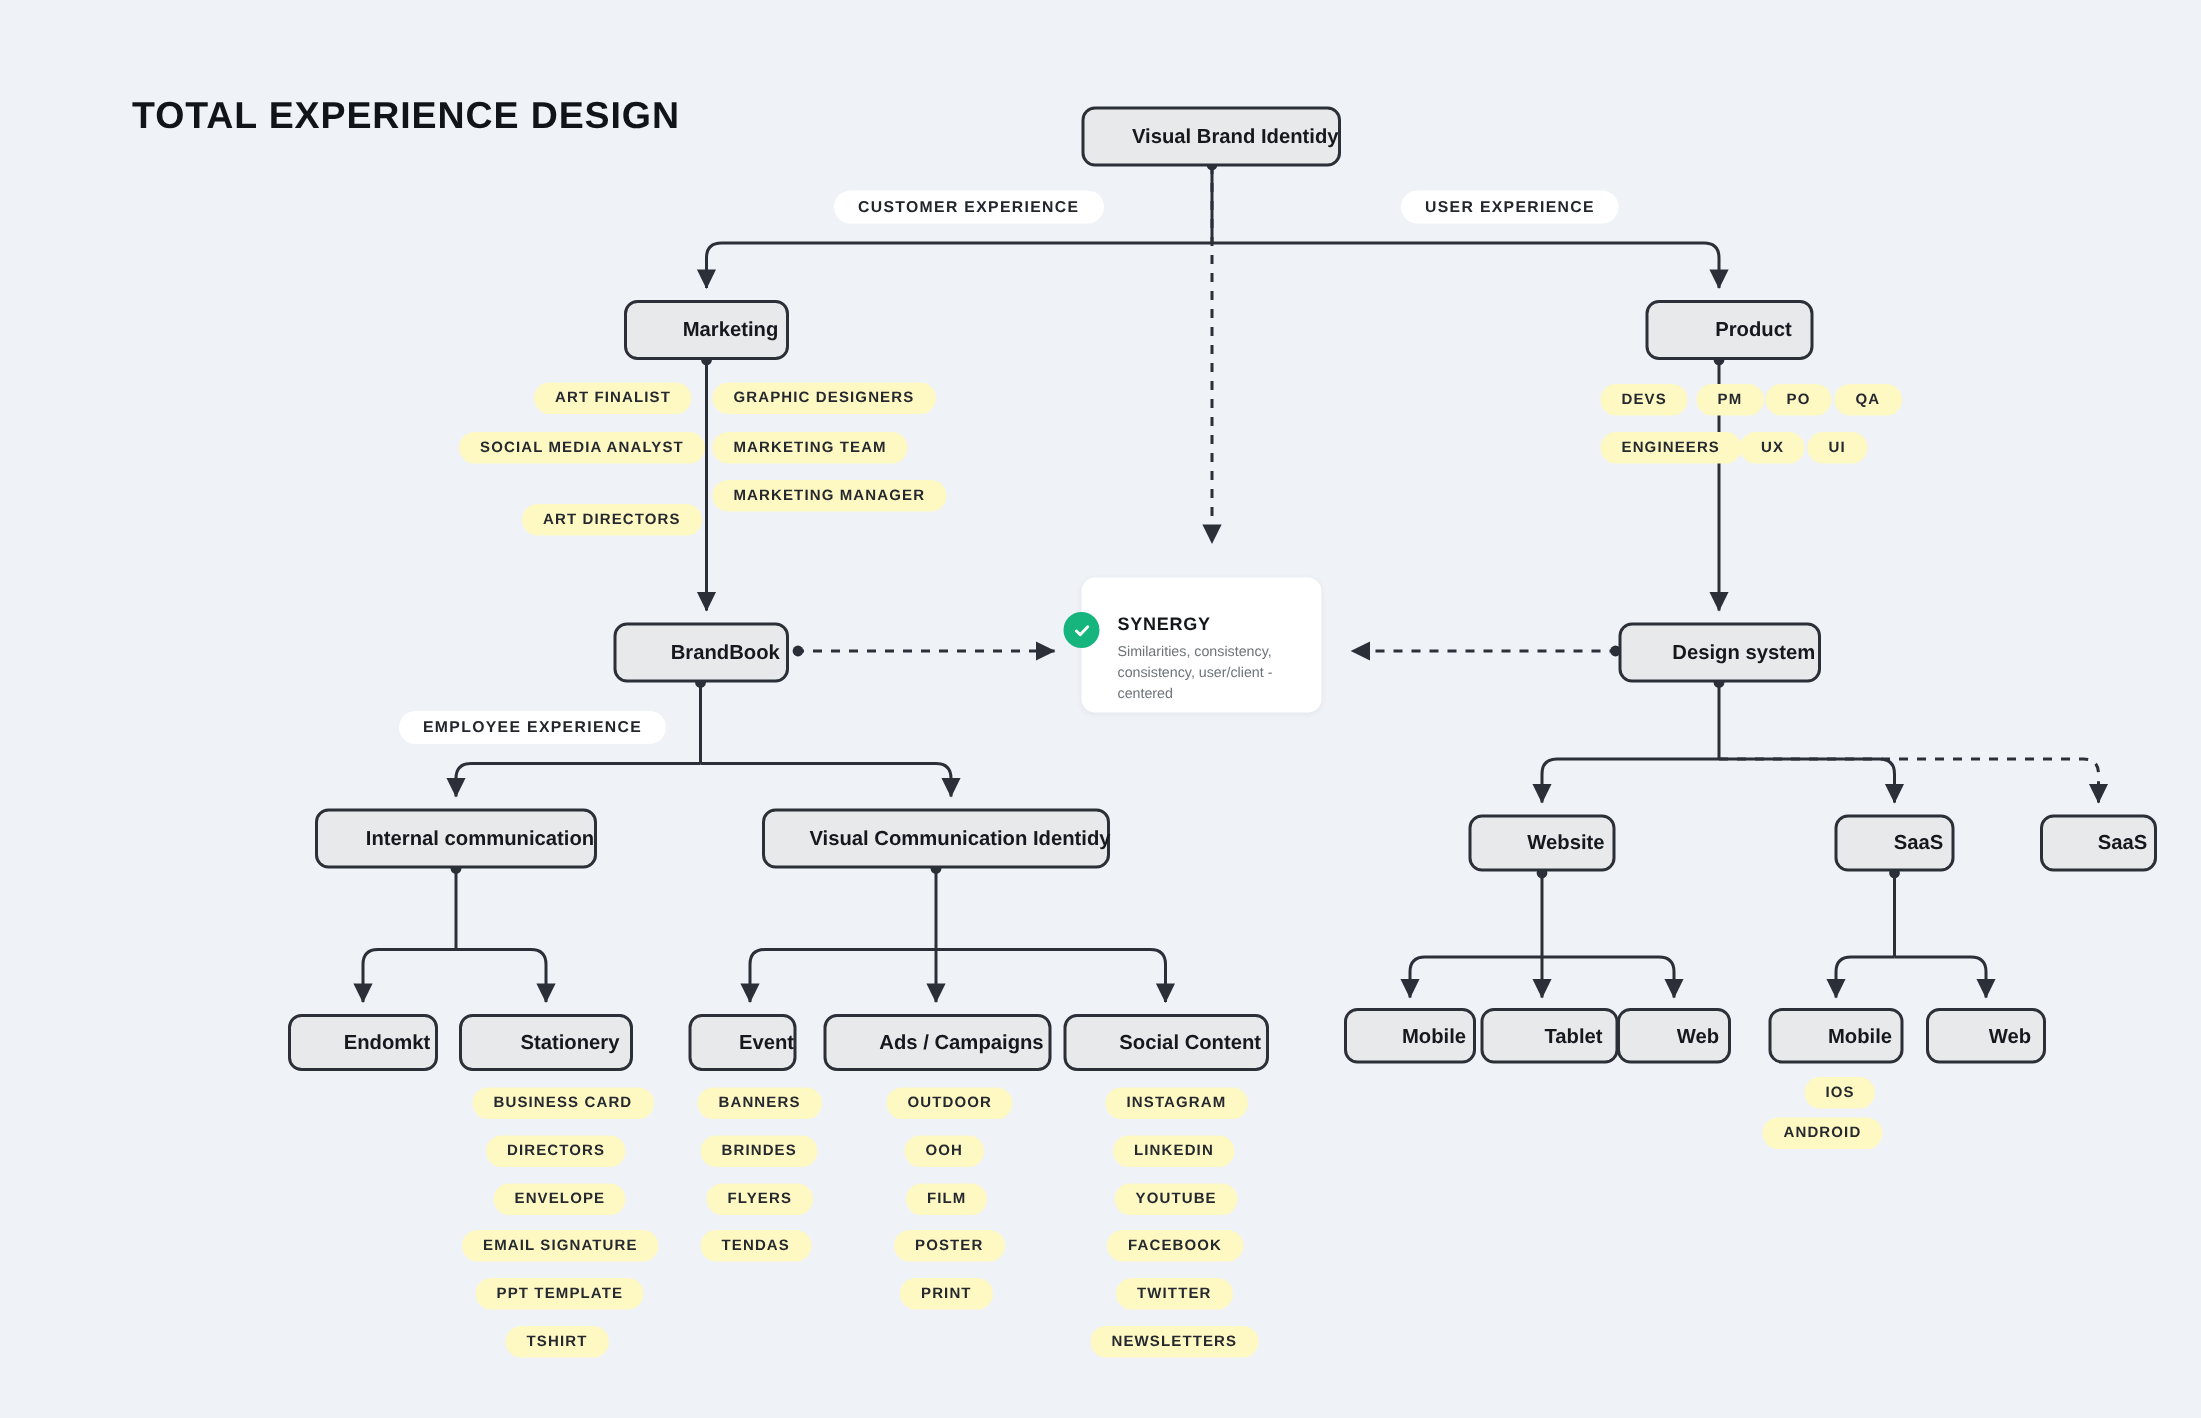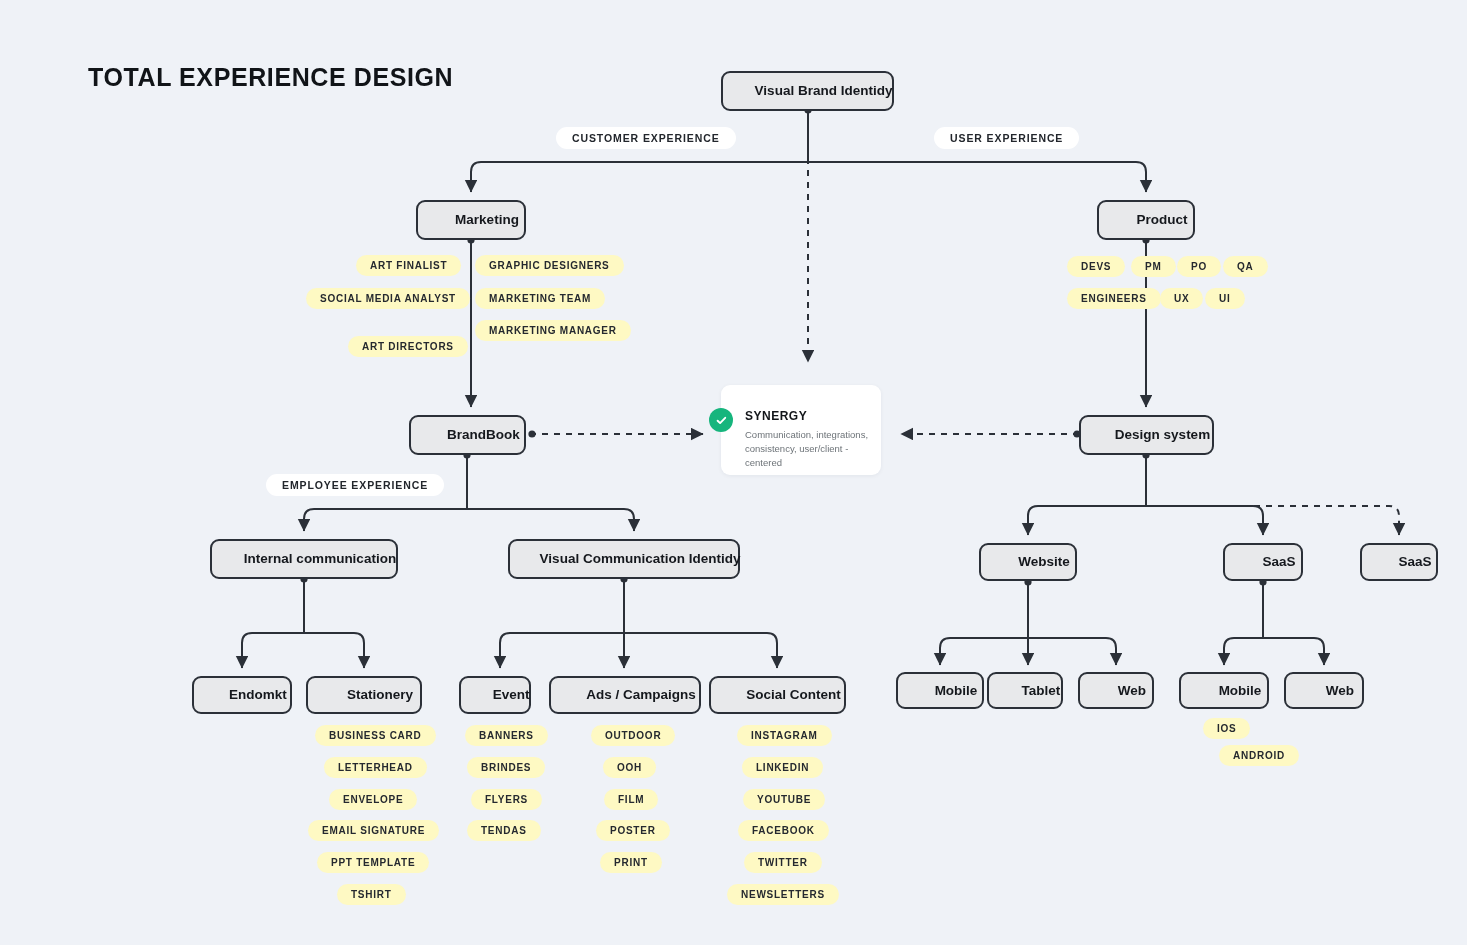--- a/index.html
+++ b/index.html
@@ -151,21 +151,21 @@
       <path d="M1220,638 L1271,638 Q1281,638 1281,648 L1281,665" marker-end="url(#ah)"></path>
     </g>
   </svg>
 
   <div class="node" style="left:678px;top:71px;width:173px;height:40px;">Visual Brand Identidy</div>
 
   <div class="edge-pill" style="left:513px;top:127px;">CUSTOMER EXPERIENCE</div>
   <div class="edge-pill" style="left:891px;top:127px;">USER EXPERIENCE</div>
 
   <div class="node" style="left:373px;top:200px;width:110px;height:40px;">Marketing</div>
-  <div class="node" style="left:1054px;top:200px;width:98px;height:40px;">Product</div>
+  <div class="node" style="left:1054px;top:200px;width:112px;height:40px;">Product</div>
 
   <div class="tag" style="left:313px;top:255px;">ART FINALIST</div>
   <div class="tag" style="left:432px;top:255px;">GRAPHIC DESIGNERS</div>
   <div class="tag" style="left:263px;top:288px;">SOCIAL MEDIA ANALYST</div>
   <div class="tag" style="left:432px;top:288px;">MARKETING TEAM</div>
   <div class="tag" style="left:305px;top:336px;">ART DIRECTORS</div>
   <div class="tag" style="left:432px;top:320px;">MARKETING MANAGER</div>
 
   <div class="tag" style="left:1024px;top:256px;">DEVS</div>
   <div class="tag" style="left:1088px;top:256px;">PM</div>
@@ -178,37 +178,37 @@
   <div class="node" style="left:366px;top:415px;width:117px;height:40px;">BrandBook</div>
   <div class="node" style="left:1036px;top:415px;width:135px;height:40px;">Design system</div>
 
   <div class="synergy-card">
     <div class="synergy-check">
       <svg width="13" height="13" viewBox="0 0 13 13" aria-hidden="true">
         <path d="M2.6,6.7 L5.1,9.1 L10.2,3.8" fill="none" stroke="#ffffff" stroke-width="1.9" stroke-linecap="round" stroke-linejoin="round"></path>
       </svg>
     </div>
     <div class="synergy-title">SYNERGY</div>
-    <div class="synergy-body">Communication, integrations, consistency, user/client - centered</div>
+    <div class="synergy-body">Similarities, consistency, consistency, user/client - centered</div>
   </div>
 
   <div class="edge-pill" style="left:223px;top:474px;">EMPLOYEE EXPERIENCE</div>
 
   <div class="node" style="left:465px;top:539px;width:232px;height:40px;">Visual Communication Identidy</div>
   <div class="node" style="left:167px;top:539px;width:188px;height:40px;">Internal communication</div>
 
   <div class="node" style="left:149px;top:676px;width:100px;height:38px;">Endomkt</div>
   <div class="node" style="left:263px;top:676px;width:116px;height:38px;">Stationery</div>
 
   <div class="node" style="left:416px;top:676px;width:72px;height:38px;">Event</div>
   <div class="node" style="left:506px;top:676px;width:152px;height:38px;">Ads / Campaigns</div>
   <div class="node" style="left:666px;top:676px;width:137px;height:38px;">Social Content</div>
 
   <div class="tag" style="left:272px;top:725px;">BUSINESS CARD</div>
-  <div class="tag" style="left:281px;top:757px;">LETTERHEAD</div>
+  <div class="tag" style="left:281px;top:757px;">DIRECTORS</div>
   <div class="tag" style="left:286px;top:789px;">ENVELOPE</div>
   <div class="tag" style="left:265px;top:820px;">EMAIL SIGNATURE</div>
   <div class="tag" style="left:274px;top:852px;">PPT TEMPLATE</div>
   <div class="tag" style="left:294px;top:884px;">TSHIRT</div>
 
   <div class="tag" style="left:422px;top:725px;">BANNERS</div>
   <div class="tag" style="left:424px;top:757px;">BRINDES</div>
   <div class="tag" style="left:428px;top:789px;">FLYERS</div>
   <div class="tag" style="left:424px;top:820px;">TENDAS</div>
 
@@ -223,22 +223,22 @@
   <div class="tag" style="left:700px;top:789px;">YOUTUBE</div>
   <div class="tag" style="left:695px;top:820px;">FACEBOOK</div>
   <div class="tag" style="left:701px;top:852px;">TWITTER</div>
   <div class="tag" style="left:684px;top:884px;">NEWSLETTERS</div>
 
   <div class="node" style="left:936px;top:543px;width:98px;height:38px;">Website</div>
   <div class="node" style="left:1180px;top:543px;width:80px;height:38px;">SaaS</div>
   <div class="node" style="left:1317px;top:543px;width:78px;height:38px;">SaaS</div>
 
   <div class="node" style="left:853px;top:672px;width:88px;height:37px;">Mobile</div>
-  <div class="node" style="left:944px;top:672px;width:76px;height:37px;">Tablet</div>
+  <div class="node" style="left:944px;top:672px;width:92px;height:37px;">Tablet</div>
   <div class="node" style="left:1035px;top:672px;width:76px;height:37px;">Web</div>
 
   <div class="node" style="left:1136px;top:672px;width:90px;height:37px;">Mobile</div>
   <div class="node" style="left:1241px;top:672px;width:80px;height:37px;">Web</div>
 
   <div class="tag" style="left:1160px;top:718px;">IOS</div>
-  <div class="tag" style="left:1176px;top:745px;text-align:center;">ANDROID</div>
+  <div class="tag" style="left:1132px;top:745px;text-align:center;">ANDROID</div>
 
 </div>
 
 </body></html>

